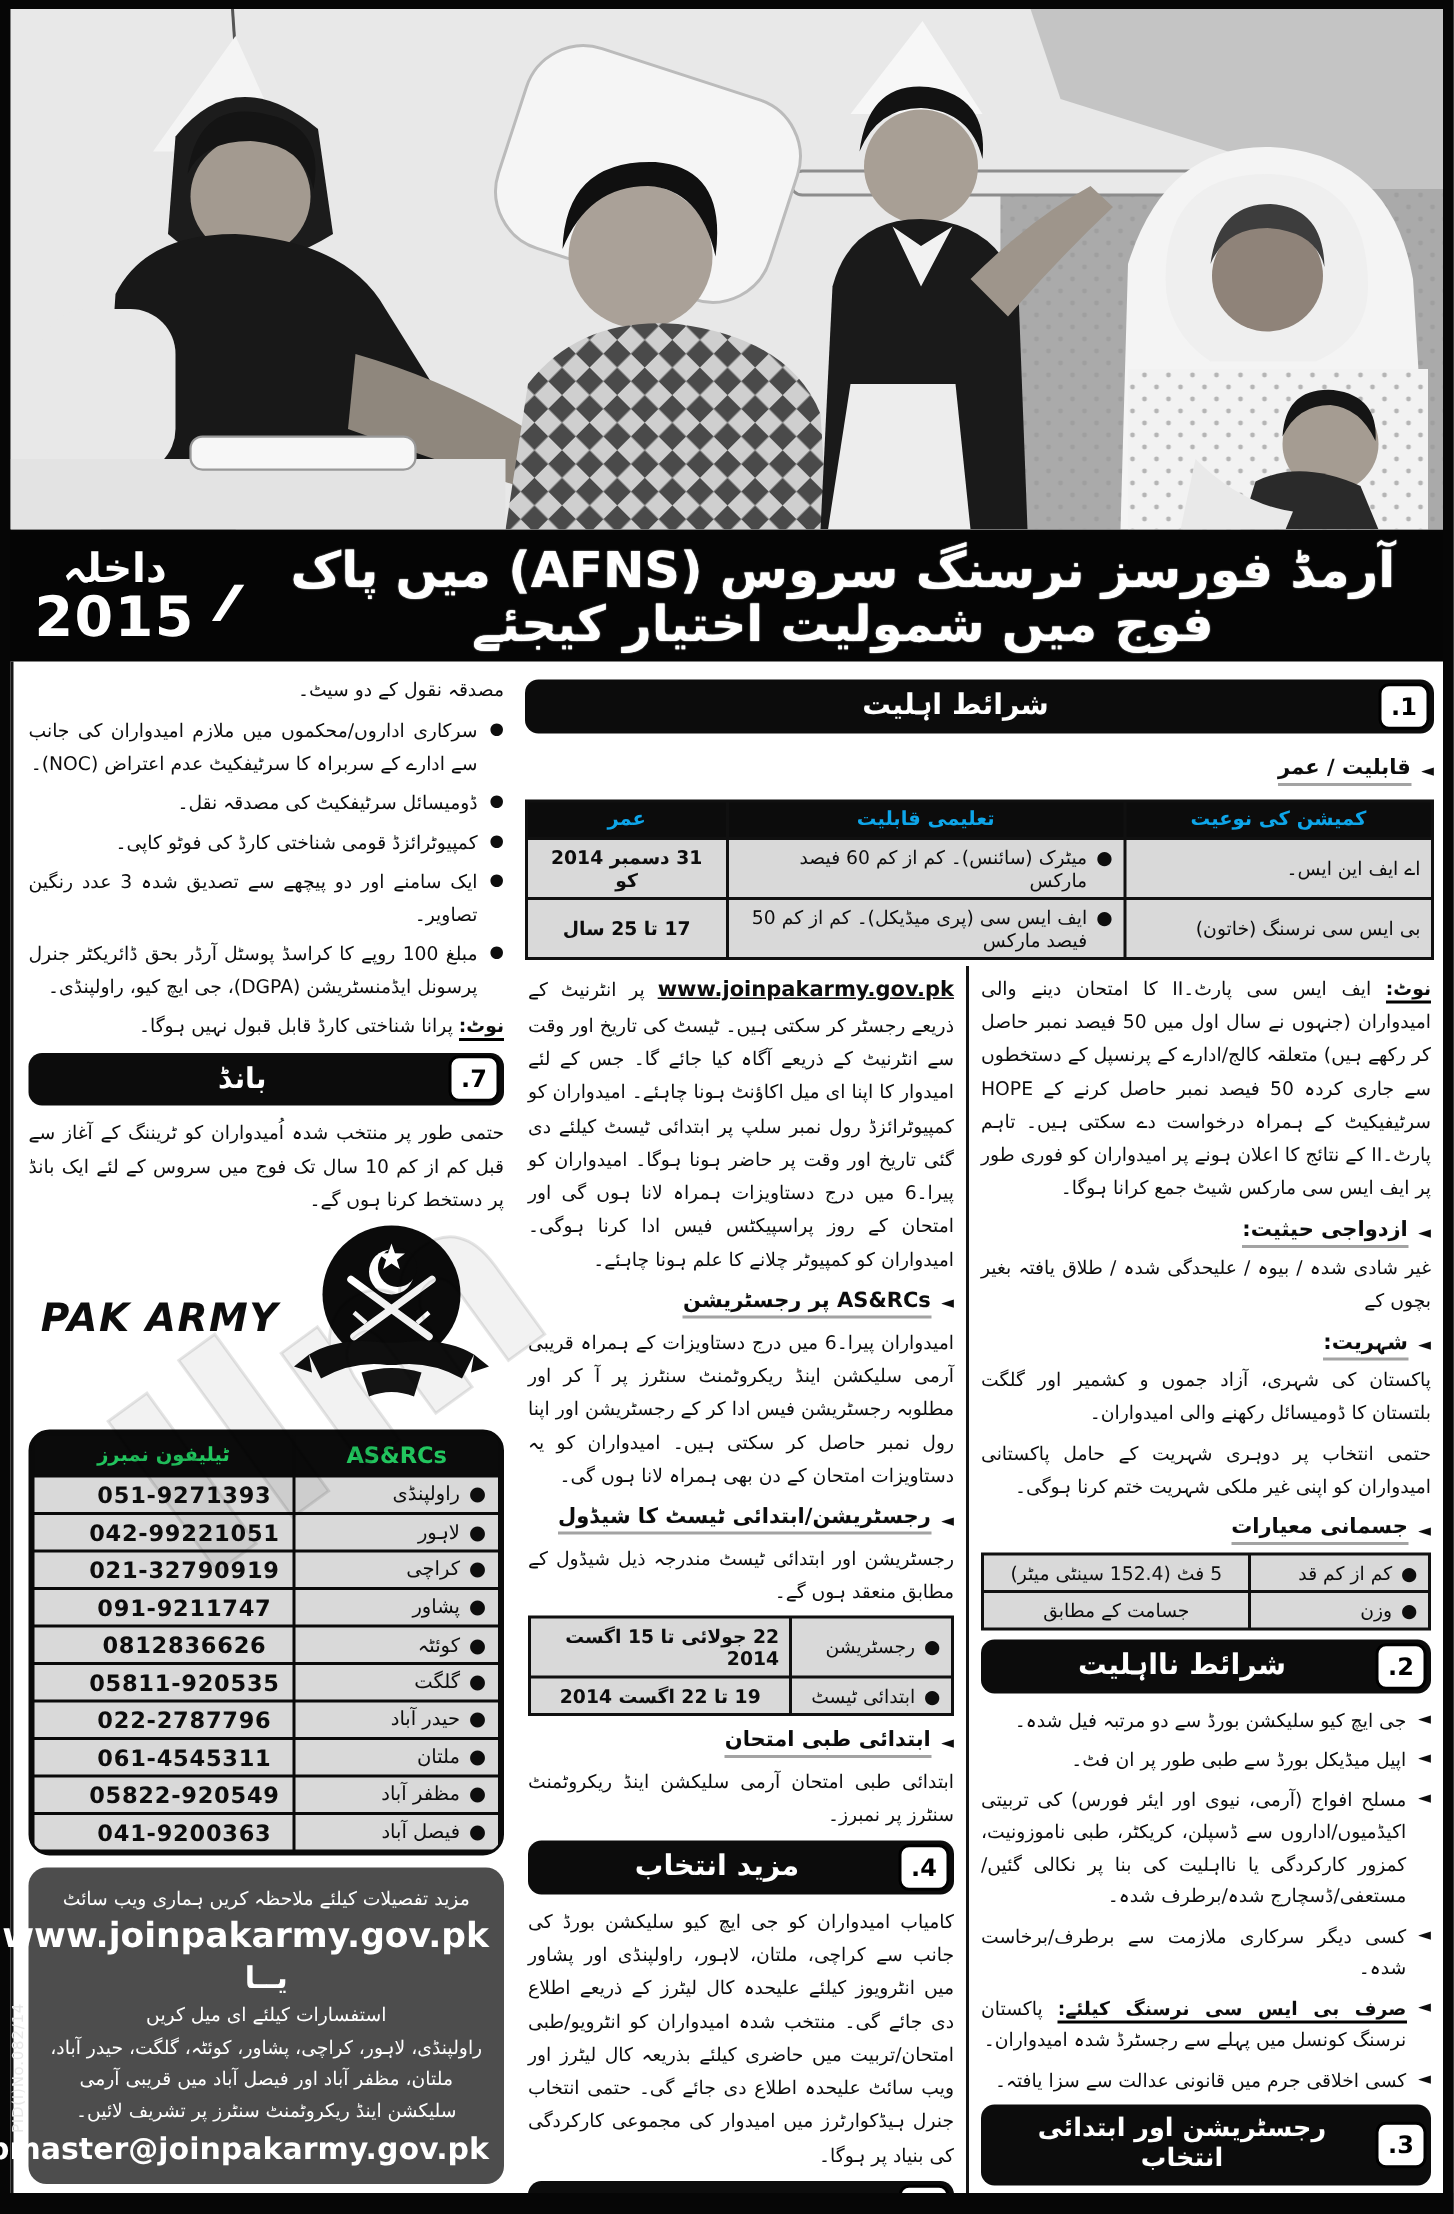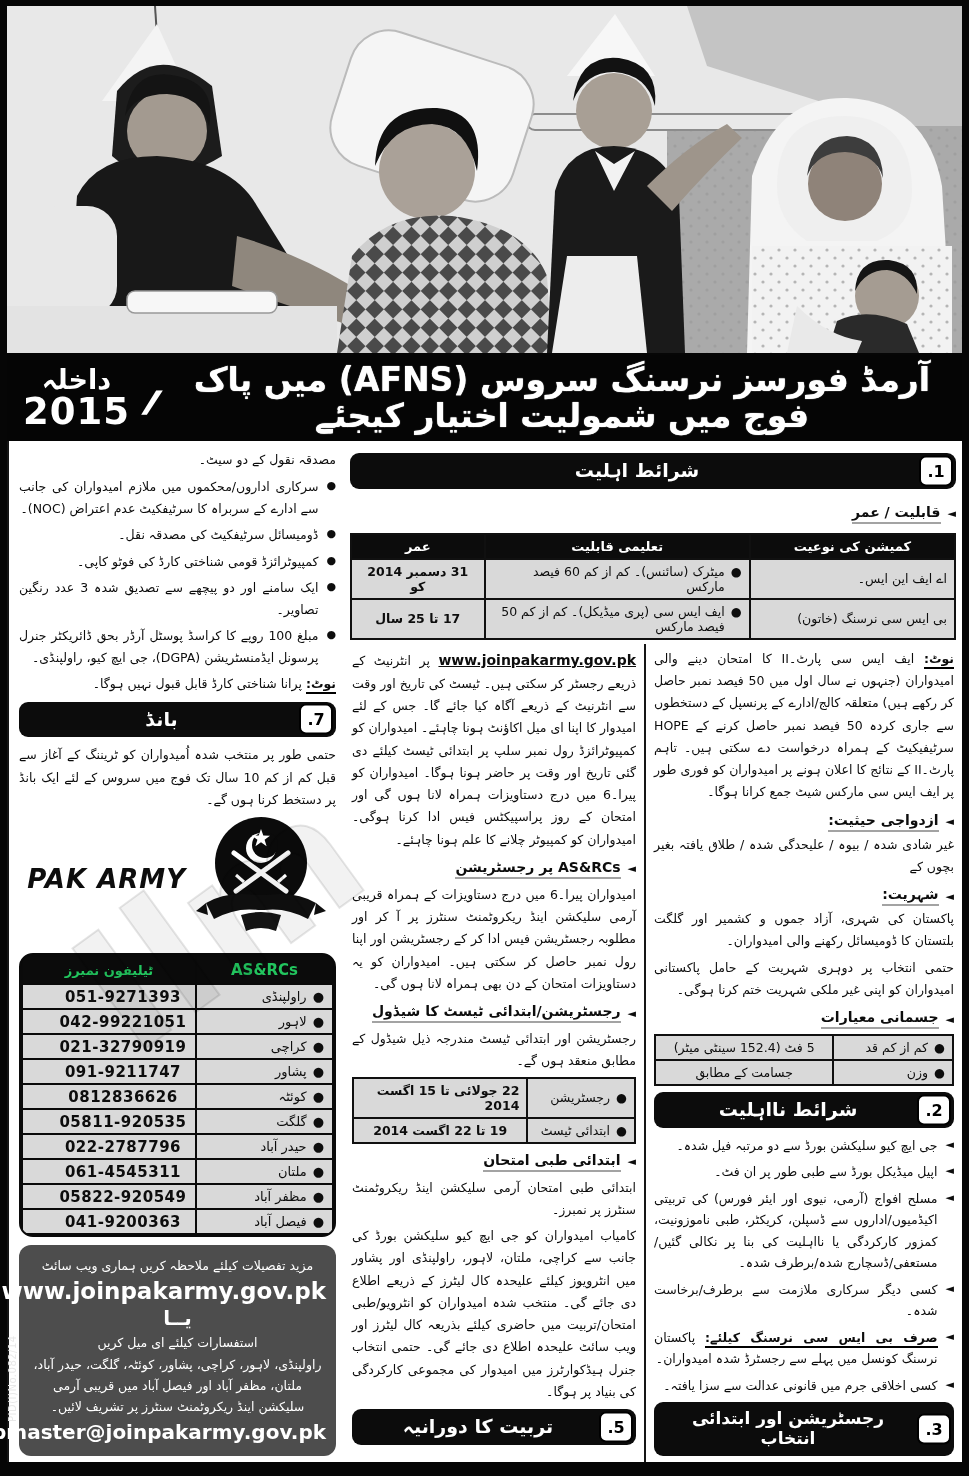--- a/index.html
+++ b/index.html
@@ -37,21 +37,21 @@
   .subhead .txt{border-bottom:2px solid #a3a3a3;padding-bottom:2px;}
   
   .para{font-size:12.5px;line-height:1.78;text-align:justify;margin:4px 0;}
   .para b.url{font-family:"DejaVu Sans",sans-serif;font-size:14px;}
   .ulabel{font-weight:bold;border-bottom:2px solid #000;padding-bottom:1px;}
   .blist{list-style:none;margin:2px 0;padding:0;}
   .blist li{display:flex;gap:8px;font-size:12.5px;line-height:1.72;margin:5px 0;text-align:justify;}
   .blist .dot{flex:0 0 auto;font-size:11px;line-height:1.9;}
   
   table.gt{border-collapse:separate;border-spacing:2px;background:#101010;width:100%;margin:4px 0;}
-  table.gt th{background:#0c0c0c;color:#ffffff;font-size:13px;font-weight:bold;padding:4px 6px;}
+  table.gt th{background:#0c0c0c;color:#0ea5e9;font-size:13px;font-weight:bold;padding:4px 6px;}
   table.gt td{background:#d9d9d9;font-size:12.5px;padding:4px 7px;vertical-align:middle;}
   td .cellrow{display:flex;gap:6px;align-items:baseline;}
   .qual-age{text-align:center;font-weight:bold;}
   
   .phone-wrap{border:2px solid #0a0a0a;border-radius:14px;overflow:hidden;background:#0a0a0a;margin:10px 0 8px 0;}
   table.phone{border-collapse:separate;border-spacing:2px;width:100%;}
   table.phone th{background:#0b0b0b;color:#22c55e;padding:4px;font-size:15px;}
   table.phone th.urdu{font-size:13px;}
   table.phone td{background:#d9d9d9;padding:2.5px 8px;font-size:13px;}
   table.phone td.city{width:44%;}
@@ -328,20 +328,24 @@
             </tr>
           </tbody>
             </table>
 
           <div class="subhead">
             <span class="tri">◄</span>
             <span class="txt">ابتدائی طبی امتحان</span>
           </div>
           <p class="para">ابتدائی طبی امتحان آرمی سلیکشن اینڈ ریکروٹمنٹ سنٹرز پر نمبرز۔</p>
 
+          <div class="sec-header">
+            <span>مزید انتخاب</span>
+            <span class="sec-badge">4.</span>
+          </div>
           <p class="para">کامیاب امیدواران کو جی ایچ کیو سلیکشن بورڈ کی جانب سے کراچی، ملتان، لاہور، راولپنڈی اور پشاور میں انٹرویوز کیلئے علیحدہ کال لیٹرز کے ذریعے اطلاع دی جائے گی۔ منتخب شدہ امیدواران کو انٹرویو/طبی امتحان/تربیت میں حاضری کیلئے بذریعہ کال لیٹرز اور ویب سائٹ علیحدہ اطلاع دی جائے گی۔ حتمی انتخاب جنرل ہیڈکوارٹرز میں امیدوار کی مجموعی کارکردگی کی بنیاد پر ہوگا۔</p>
 
           <div class="sec-header">
             <span>تربیت کا دورانیہ</span>
             <span class="sec-badge">5.</span>
           </div>
 
         </div>
       </div>
     </div>

